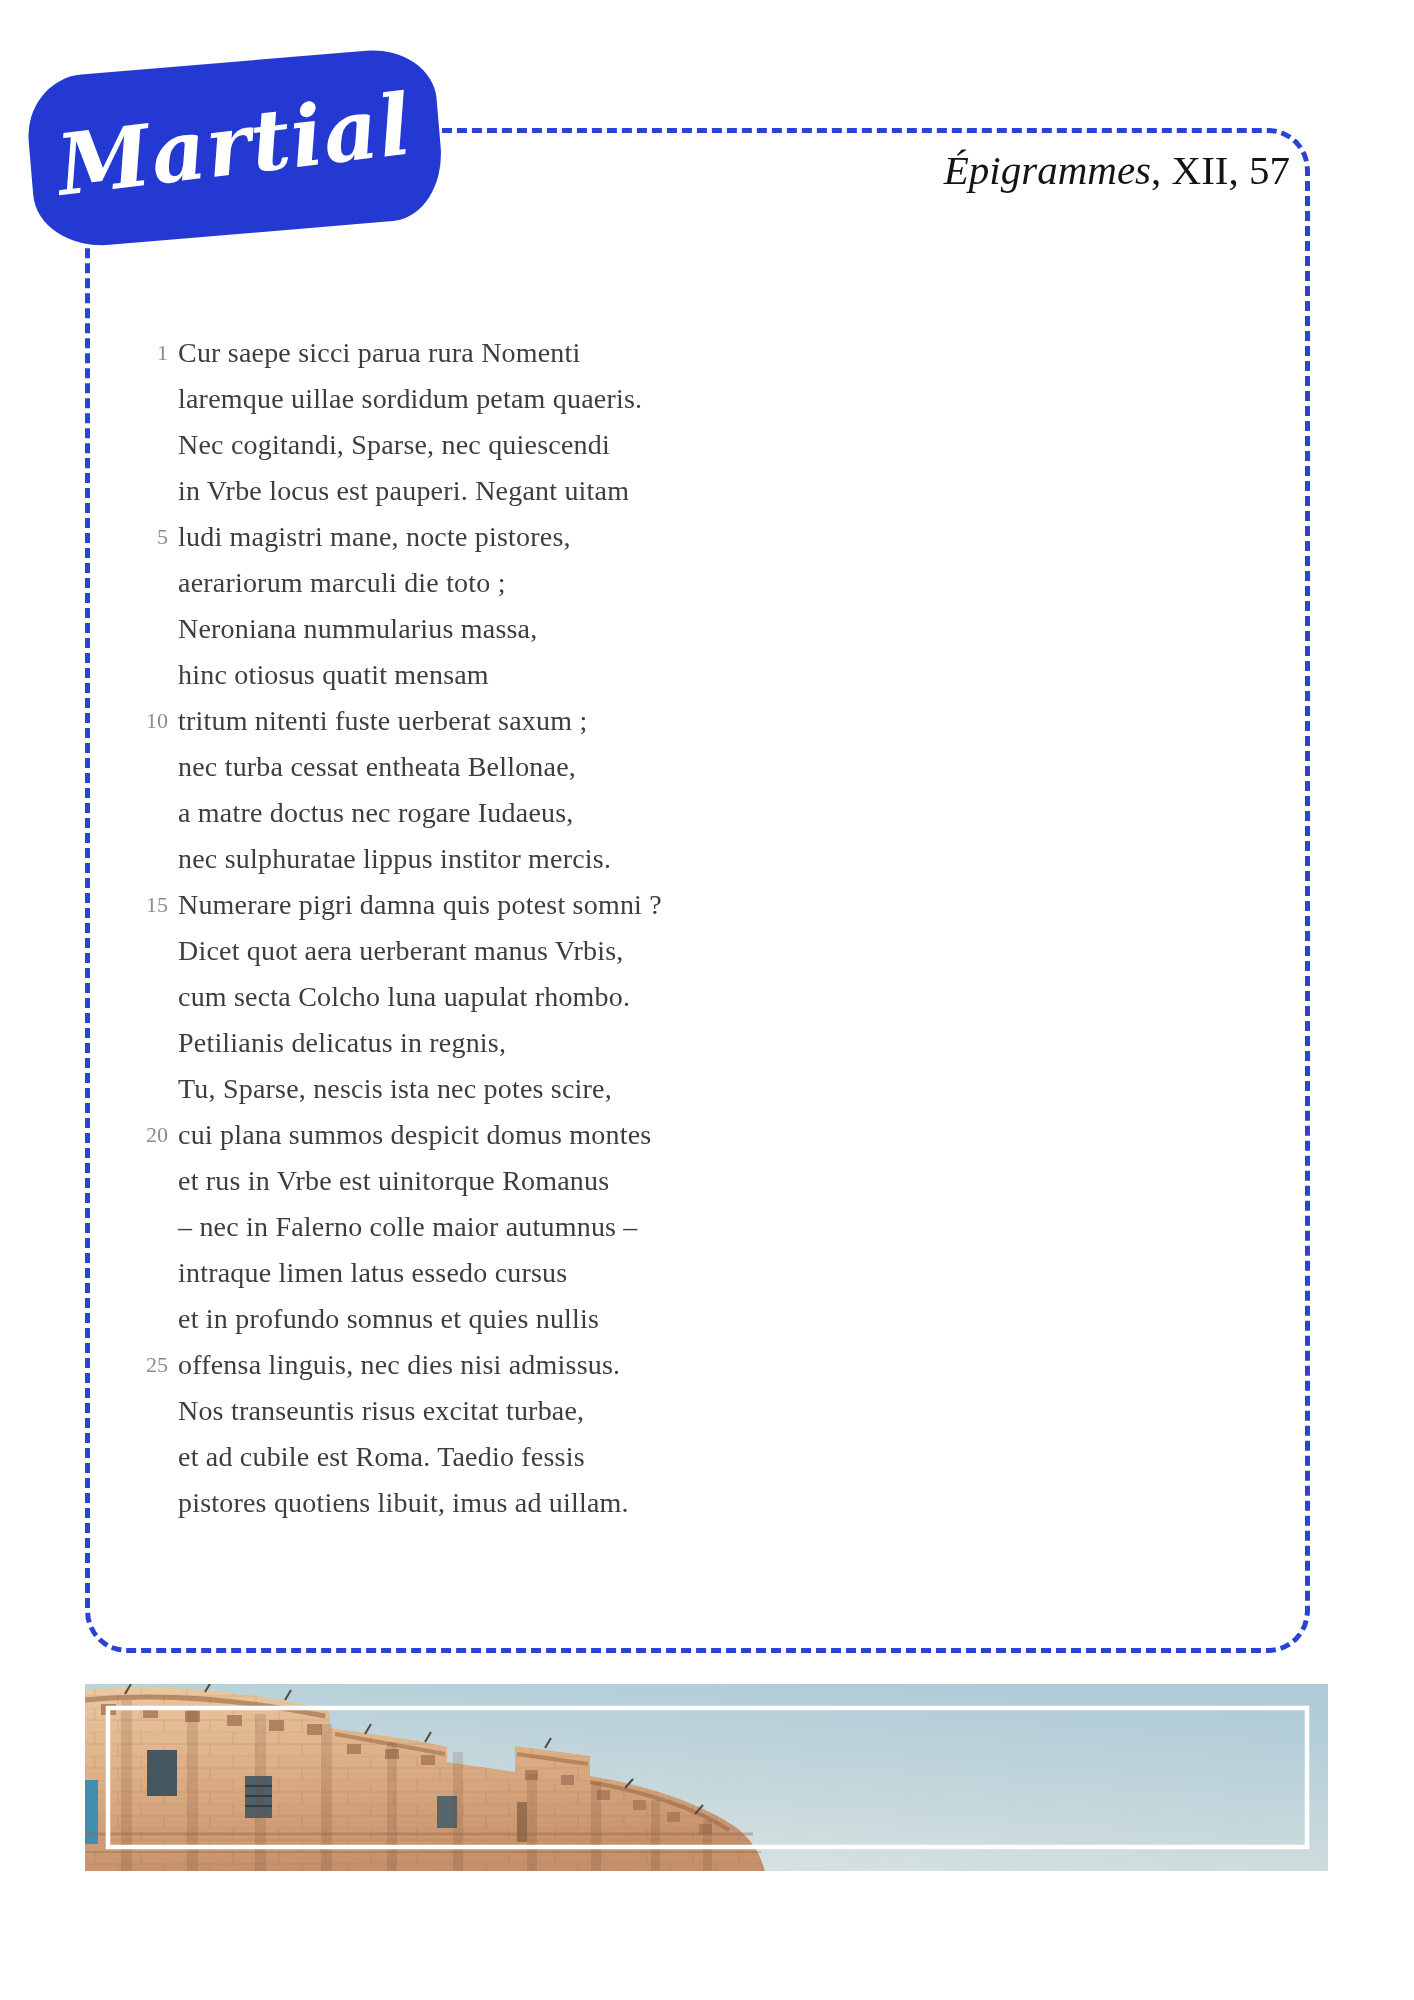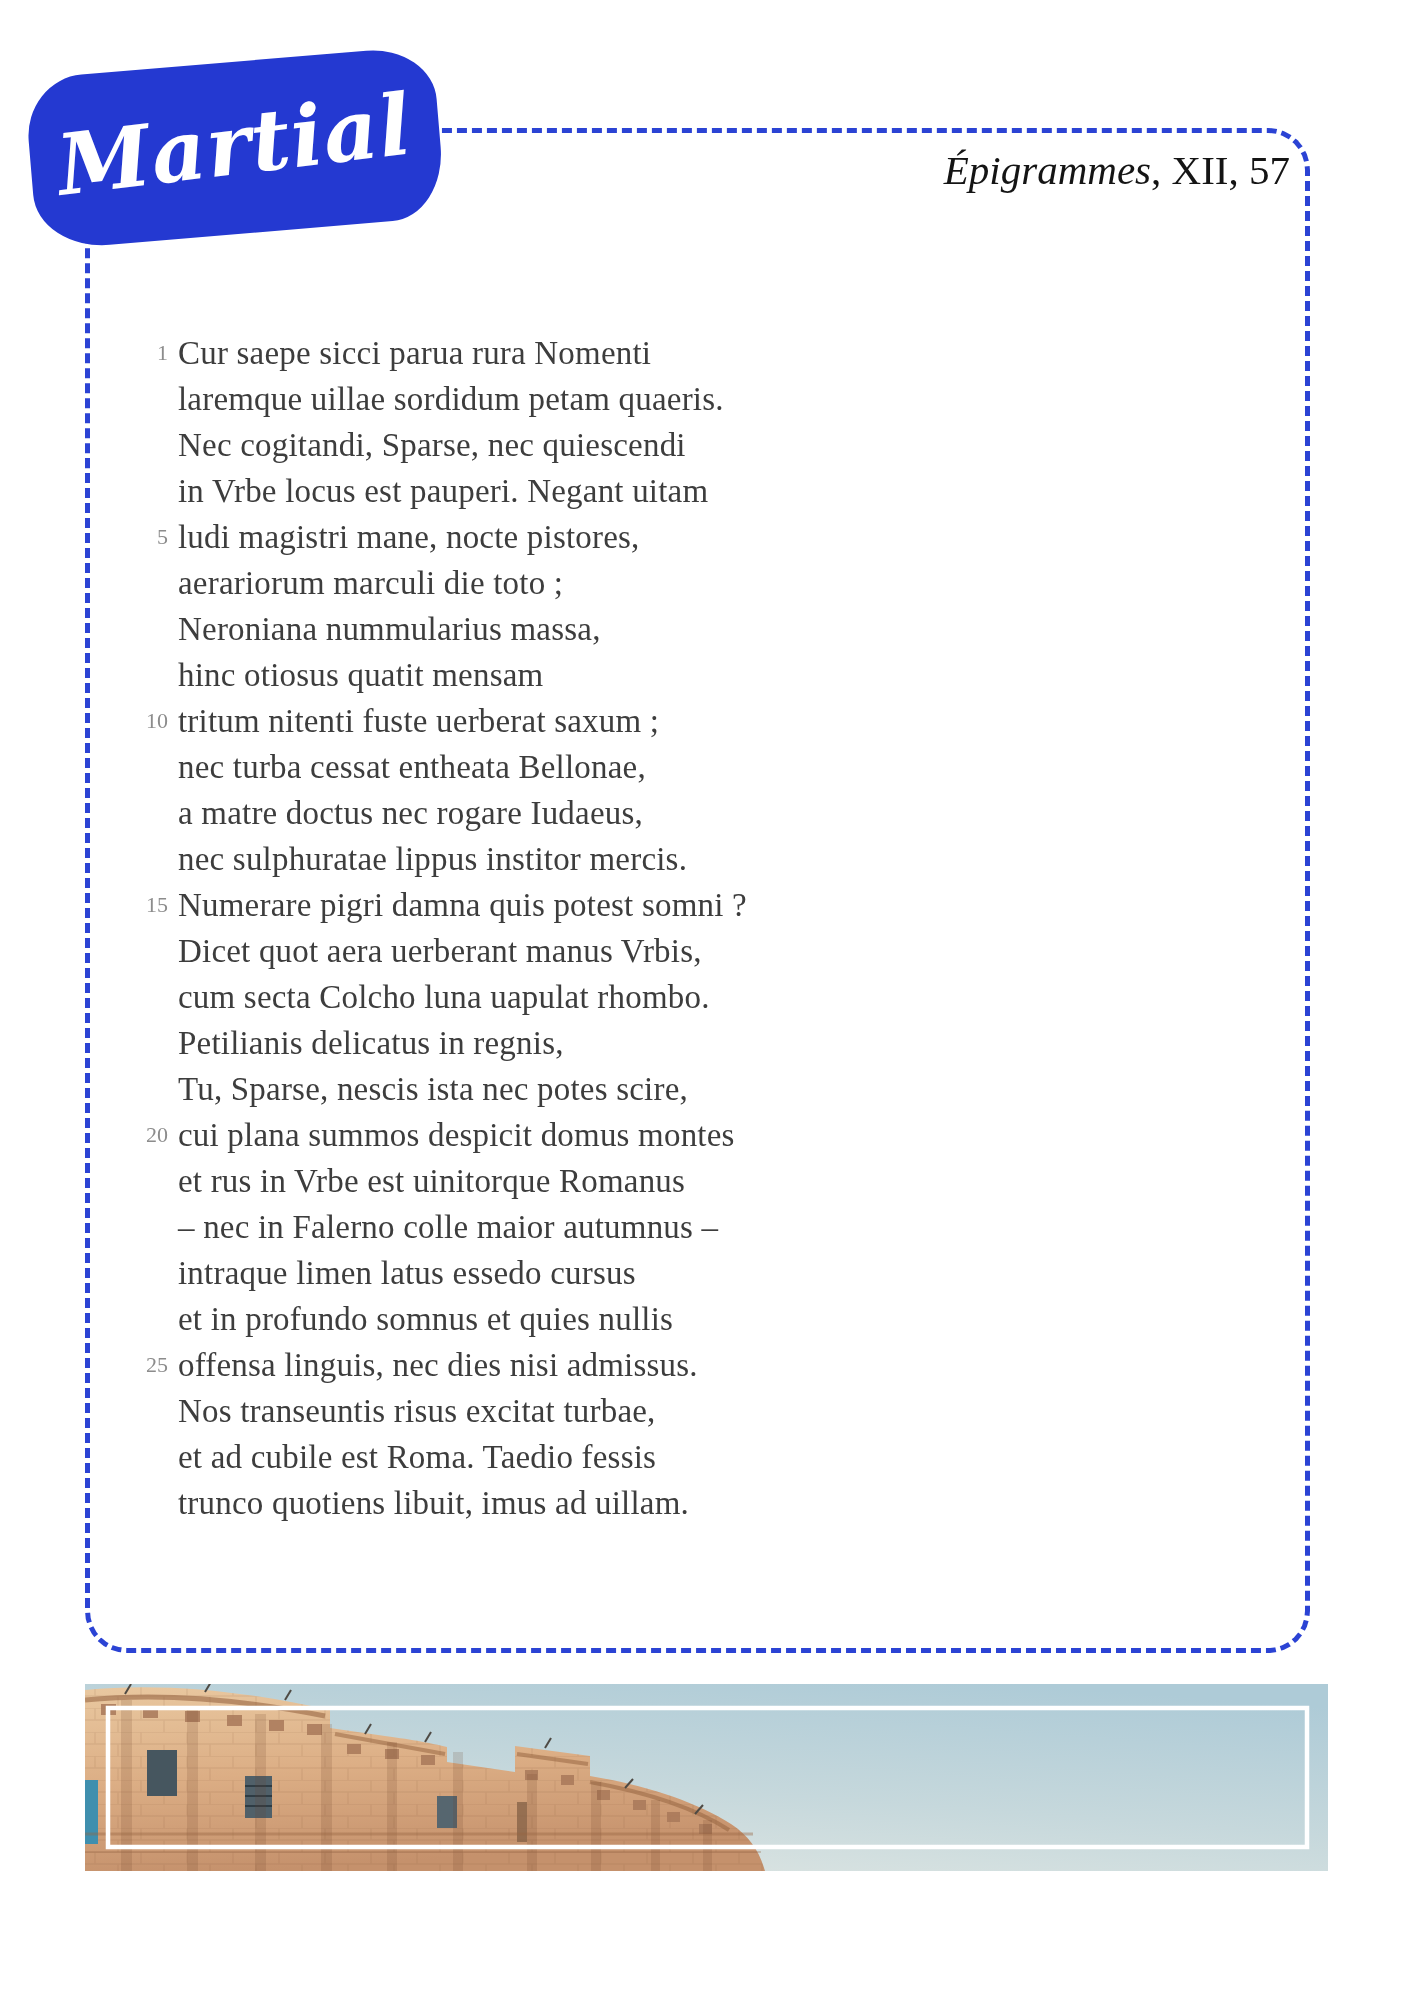--- a/index.html
+++ b/index.html
@@ -68,21 +68,21 @@
   .poem-line{display:flex;line-height:46px;}
   .poem-line .line-number{
     width:83px;
     text-align:right;
     padding-right:10px;
     font-size:22px;
     color:var(--line-number-color);
     flex:none;
   }
   .poem-line .line-text{
-    font-size:33px;
+    font-size:28px;
     color:var(--text-color);
     letter-spacing:0.2px;
     white-space:nowrap;
   }
   
   .photo{
     position:absolute;
     left:85px;top:1684px;
     width:1243px;height:187px;
     z-index:3;
@@ -228,21 +228,21 @@
         <span class="line-text">Nos transeuntis risus excitat turbae,</span>
       </div>
 
       <div class="poem-line">
         <span class="line-number"></span>
         <span class="line-text">et ad cubile est Roma. Taedio fessis</span>
       </div>
 
       <div class="poem-line">
         <span class="line-number"></span>
-        <span class="line-text">trunco quotiens libuit, imus ad uillam.</span>
+        <span class="line-text">pistores quotiens libuit, imus ad uillam.</span>
       </div>
     </div>
 
   <div class="photo">
     <svg width="1243" height="187" viewBox="0 0 1243 187" xmlns="http://www.w3.org/2000/svg">
       <defs>
         <linearGradient id="sky" x1="0.75" y1="0" x2="0.25" y2="1">
           <stop offset="0" stop-color="#aecbd7"></stop>
           <stop offset="0.55" stop-color="#c6d8dc"></stop>
           <stop offset="1" stop-color="#dde5e2"></stop>

